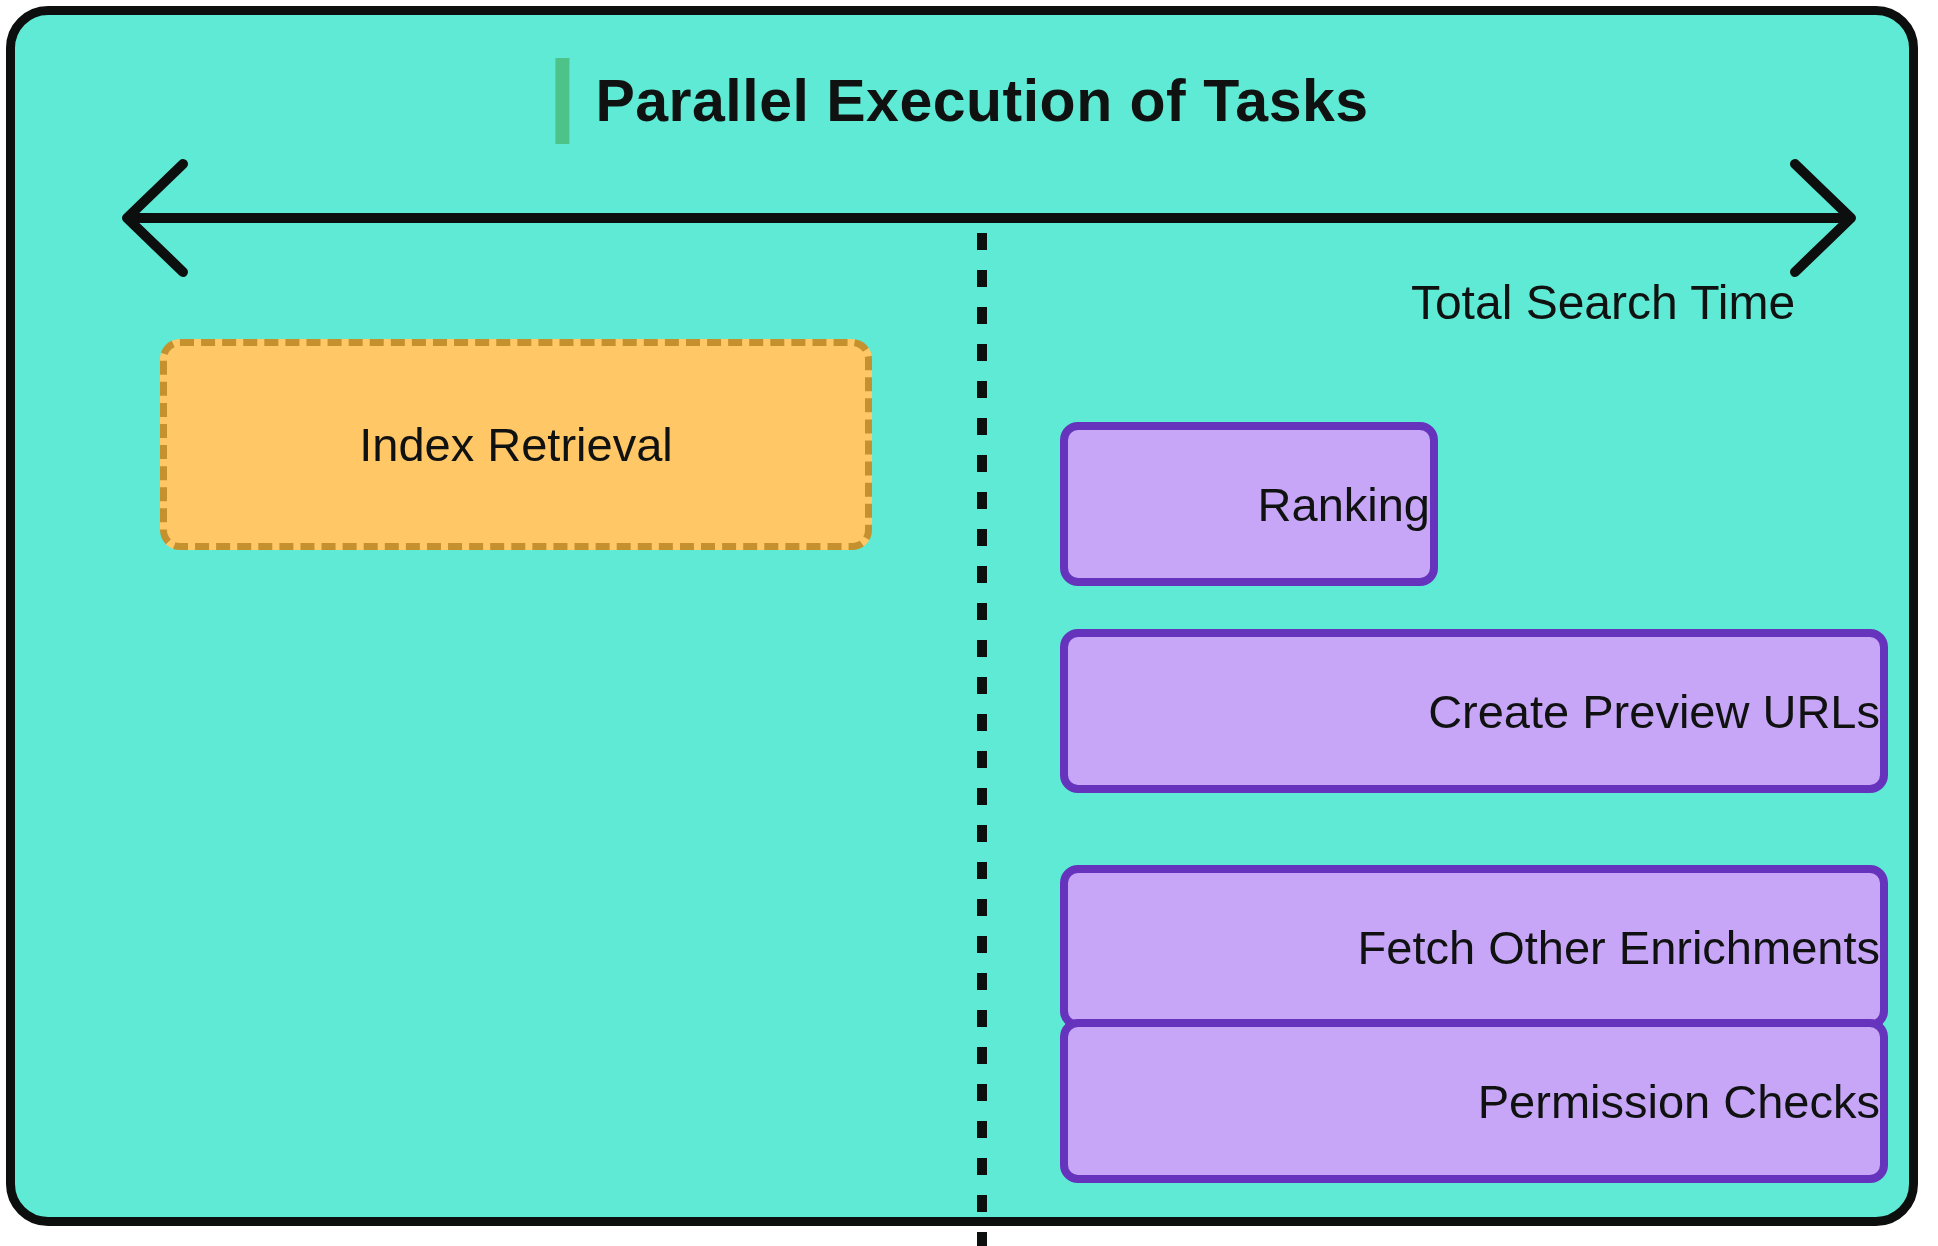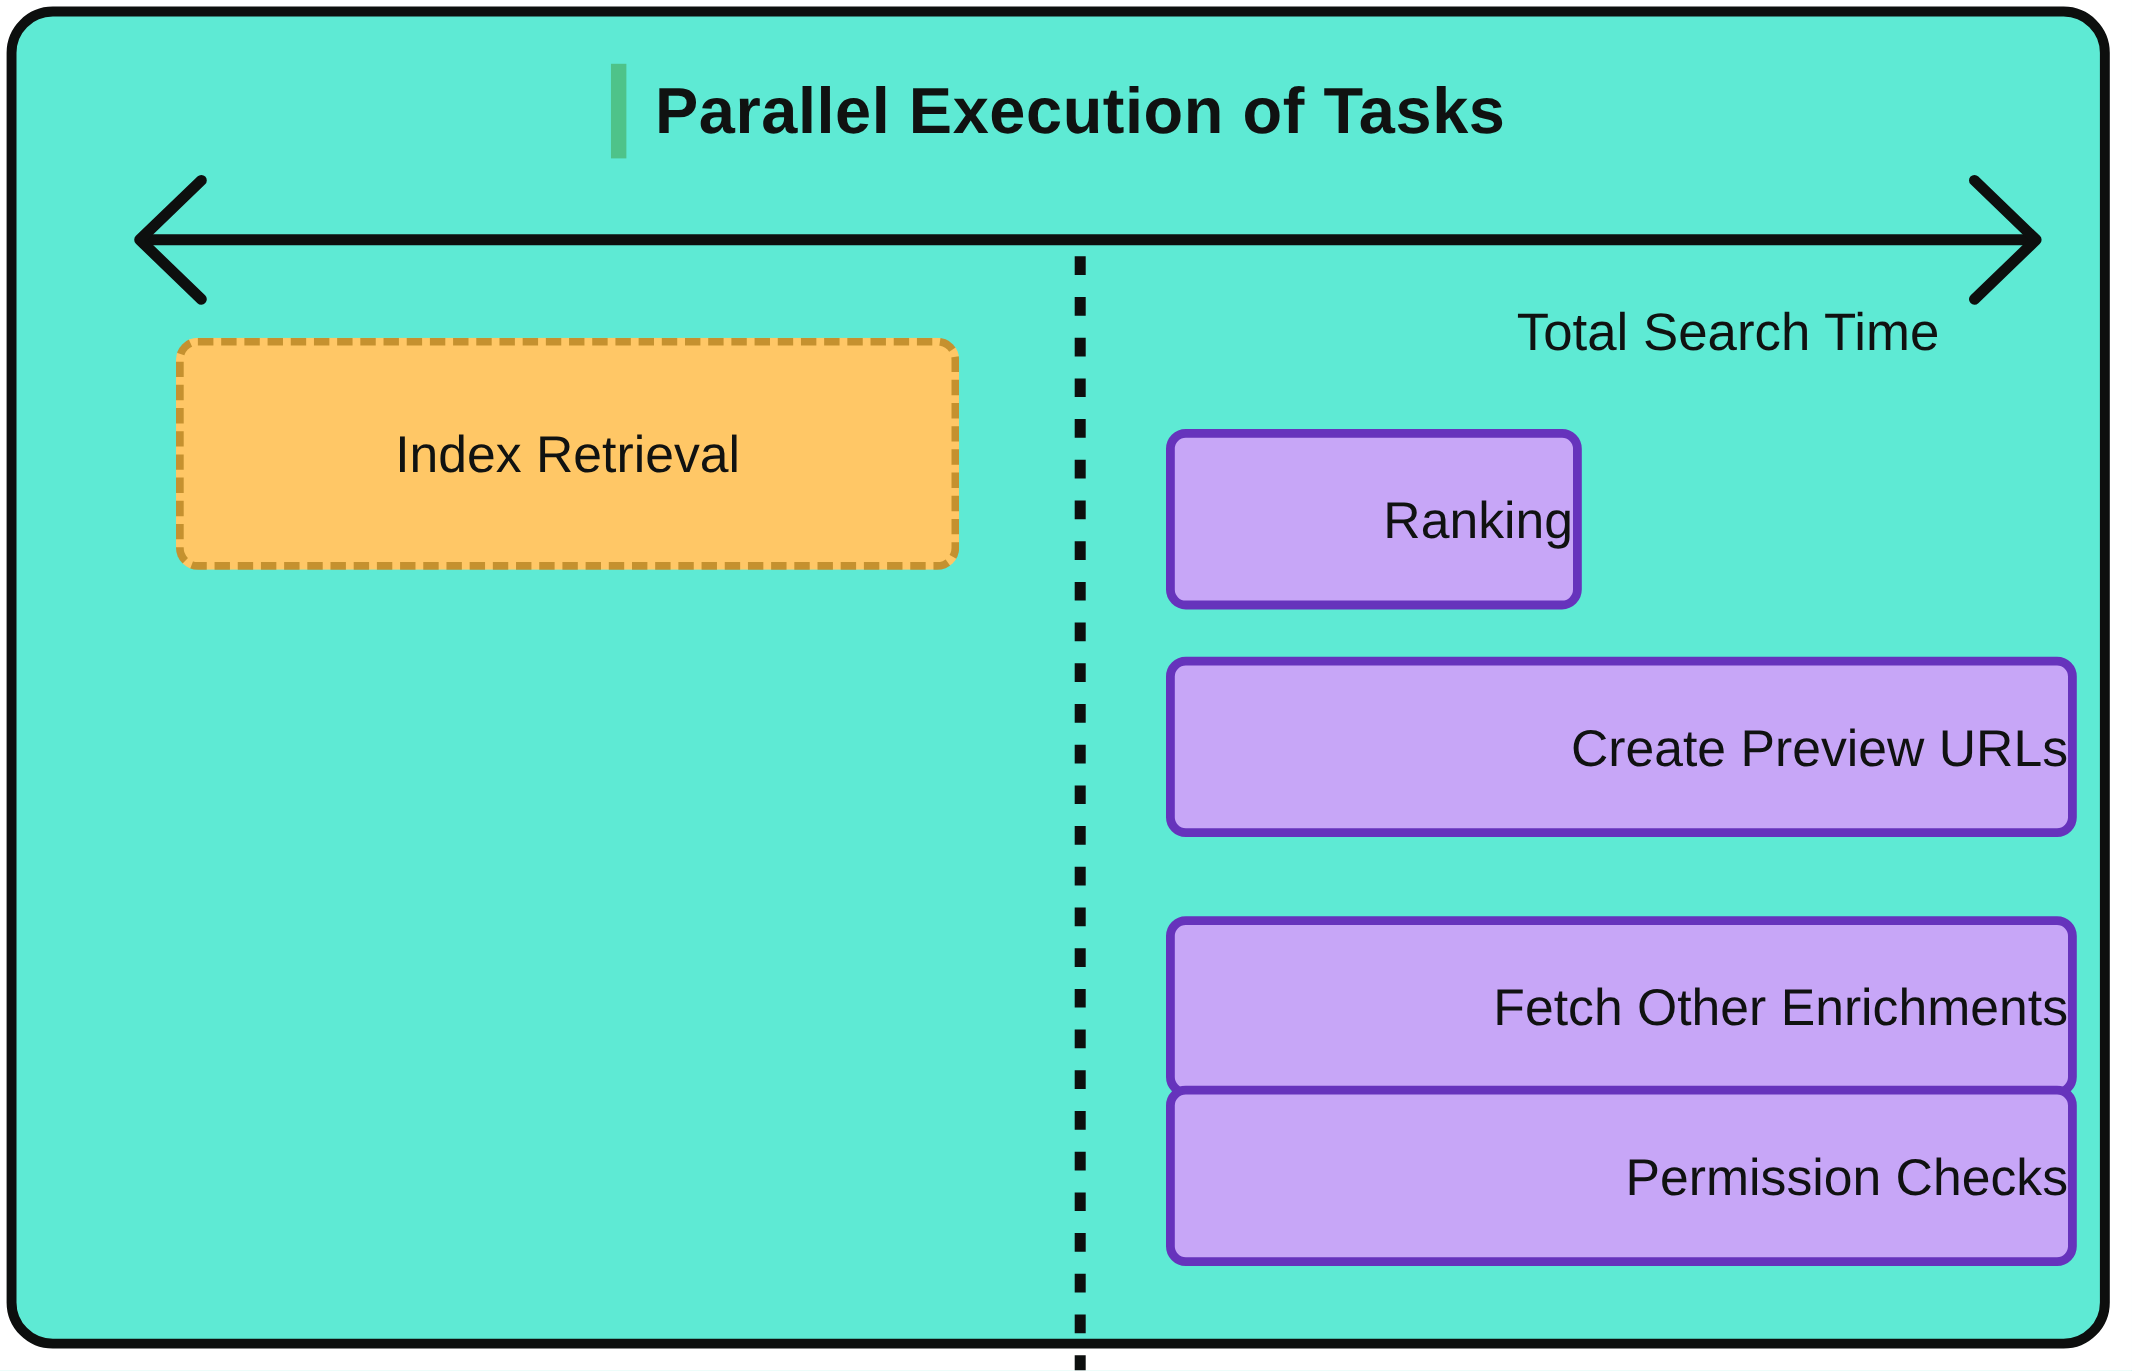--- a/index.html
+++ b/index.html
@@ -49,36 +49,37 @@
   }
   .timeline-svg {
     position: absolute;
     left: 0; top: 0;
     width: 1938px; height: 1246px;
     pointer-events: none;
   }
   .timeline-label {
     position: absolute;
     top: 260px;
-    left: 1280px;
+    left: 1312px;
     width: 552px;
     text-align: center;
     font-size: 48px;
     color: #101211;
     white-space: nowrap;
   }
   .task-box {
     position: absolute;
     box-sizing: border-box;
     display: flex;
     align-items: center;
     justify-content: center;
     font-size: 47px;
     color: #101211;
     white-space: nowrap;
+    margin-top: 32px;
   }
   .task-pre {
     left: 145px; top: 292px;
     width: 712px; height: 211px;
     background: #ffc766;
     border: 7px dashed #c5912f;
     border-radius: 20px;
   }
   .task-parallel {
     background: #c7a6f7;

